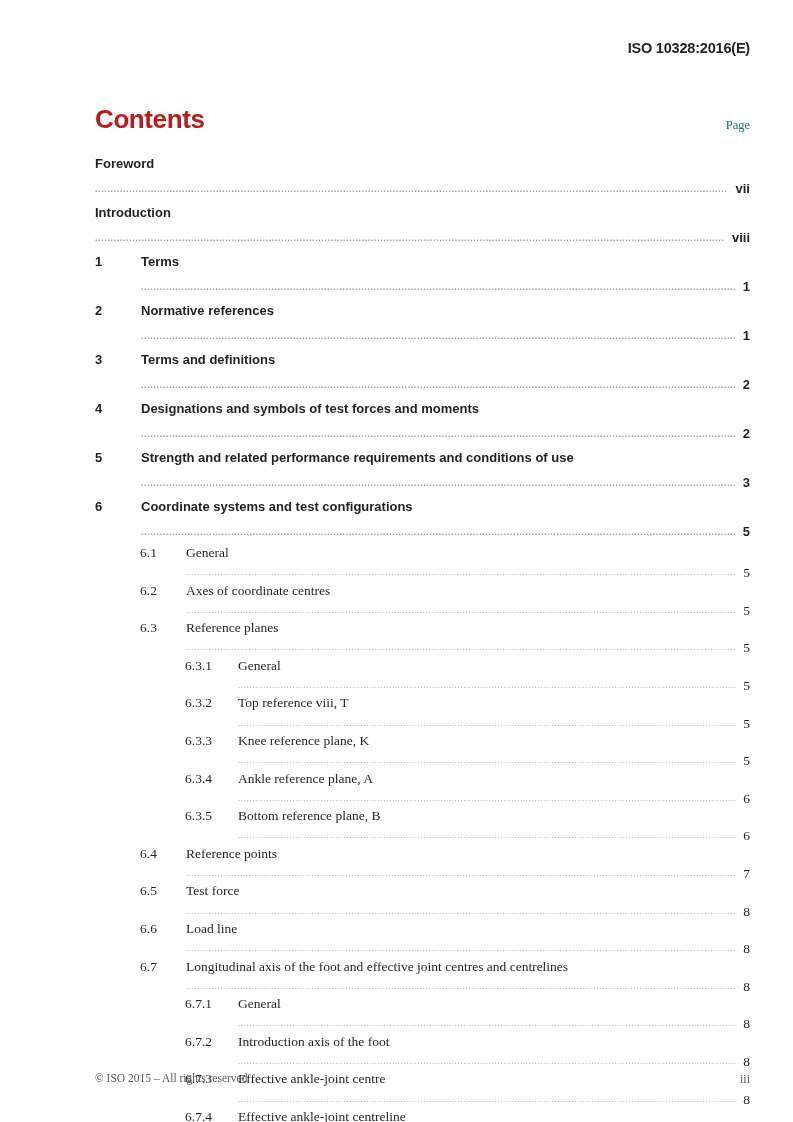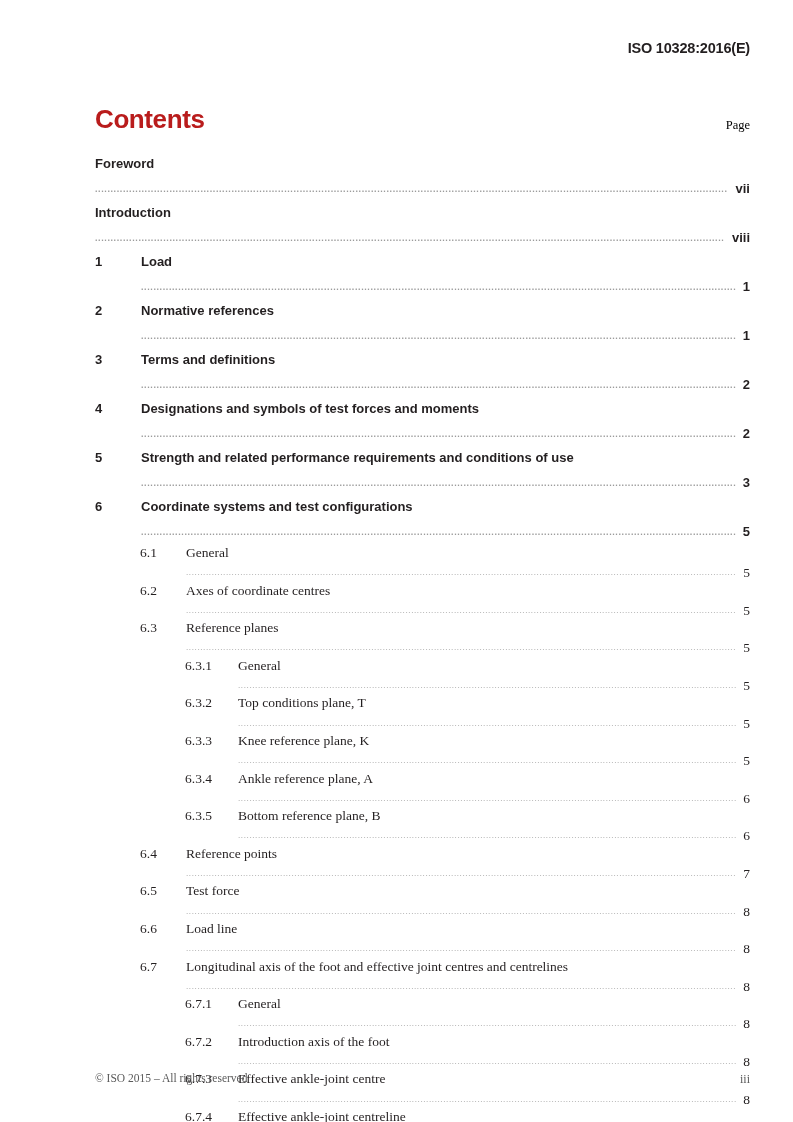--- a/index.html
+++ b/index.html
@@ -55,21 +55,21 @@
     letter-spacing: -0.4px;
     line-height: 30px;
     color: #b91c1c;
   }
   .page-label {
     position: absolute;
     right: 0;
     top: 14px;
     font-family: "Liberation Serif", serif;
     font-size: 12.5px;
-    color: #000000;
+    color: #0f766e;
   }
 
   
   .toc {
     position: absolute;
     left: 95px;
     top: 152px;
     width: 655px;
   }
 
@@ -192,21 +192,21 @@
       <div class="toc-entry lvl0">
         <span class="toc-title-wrap"><span class="toc-title">Foreword</span><span class="toc-dots"> ............................................................................................................................................................................................................</span></span>
         <span class="toc-pageno">vii</span>
       </div>
       <div class="toc-entry lvl0">
         <span class="toc-title-wrap"><span class="toc-title">Introduction</span><span class="toc-dots"> ...........................................................................................................................................................................................................</span></span>
         <span class="toc-pageno">viii</span>
       </div>
       <div class="toc-entry lvl1">
         <span class="toc-num">1</span>
-        <span class="toc-title-wrap"><span class="toc-title">Load</span><span class="toc-dots"> ................................................................................................................................................................................................</span></span>
+        <span class="toc-title-wrap"><span class="toc-title">Terms</span><span class="toc-dots"> ................................................................................................................................................................................................</span></span>
         <span class="toc-pageno">1</span>
       </div>
       <div class="toc-entry lvl1">
         <span class="toc-num">2</span>
         <span class="toc-title-wrap"><span class="toc-title">Normative references</span><span class="toc-dots"> ................................................................................................................................................................................................</span></span>
         <span class="toc-pageno">1</span>
       </div>
       <div class="toc-entry lvl1">
         <span class="toc-num">3</span>
         <span class="toc-title-wrap"><span class="toc-title">Terms and definitions</span><span class="toc-dots"> ................................................................................................................................................................................................</span></span>
@@ -242,21 +242,21 @@
         <span class="toc-title-wrap"><span class="toc-title">Reference planes</span><span class="toc-dots"> .................................................................................................................................................................................................</span></span>
         <span class="toc-pageno">5</span>
       </div>
       <div class="toc-entry lvl3">
         <span class="toc-num">6.3.1</span>
         <span class="toc-title-wrap"><span class="toc-title">General</span><span class="toc-dots"> ...............................................................................................................................................................................</span></span>
         <span class="toc-pageno">5</span>
       </div>
       <div class="toc-entry lvl3">
         <span class="toc-num">6.3.2</span>
-        <span class="toc-title-wrap"><span class="toc-title">Top conditions plane, T</span><span class="toc-dots"> ...............................................................................................................................................................................</span></span>
+        <span class="toc-title-wrap"><span class="toc-title">Top reference viii, T</span><span class="toc-dots"> ...............................................................................................................................................................................</span></span>
         <span class="toc-pageno">5</span>
       </div>
       <div class="toc-entry lvl3">
         <span class="toc-num">6.3.3</span>
         <span class="toc-title-wrap"><span class="toc-title">Knee reference plane, K</span><span class="toc-dots"> ...............................................................................................................................................................................</span></span>
         <span class="toc-pageno">5</span>
       </div>
       <div class="toc-entry lvl3">
         <span class="toc-num">6.3.4</span>
         <span class="toc-title-wrap"><span class="toc-title">Ankle reference plane, A</span><span class="toc-dots"> ...............................................................................................................................................................................</span></span>

